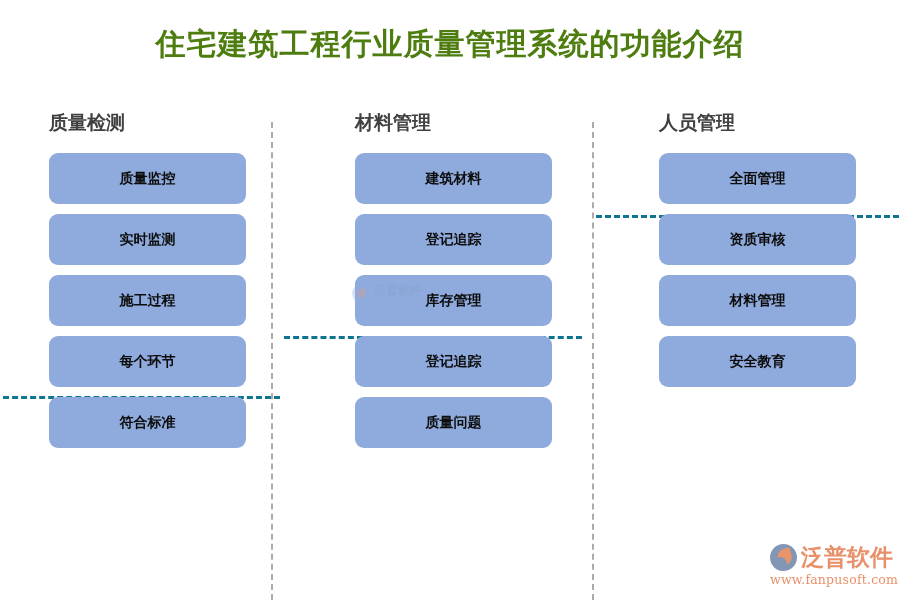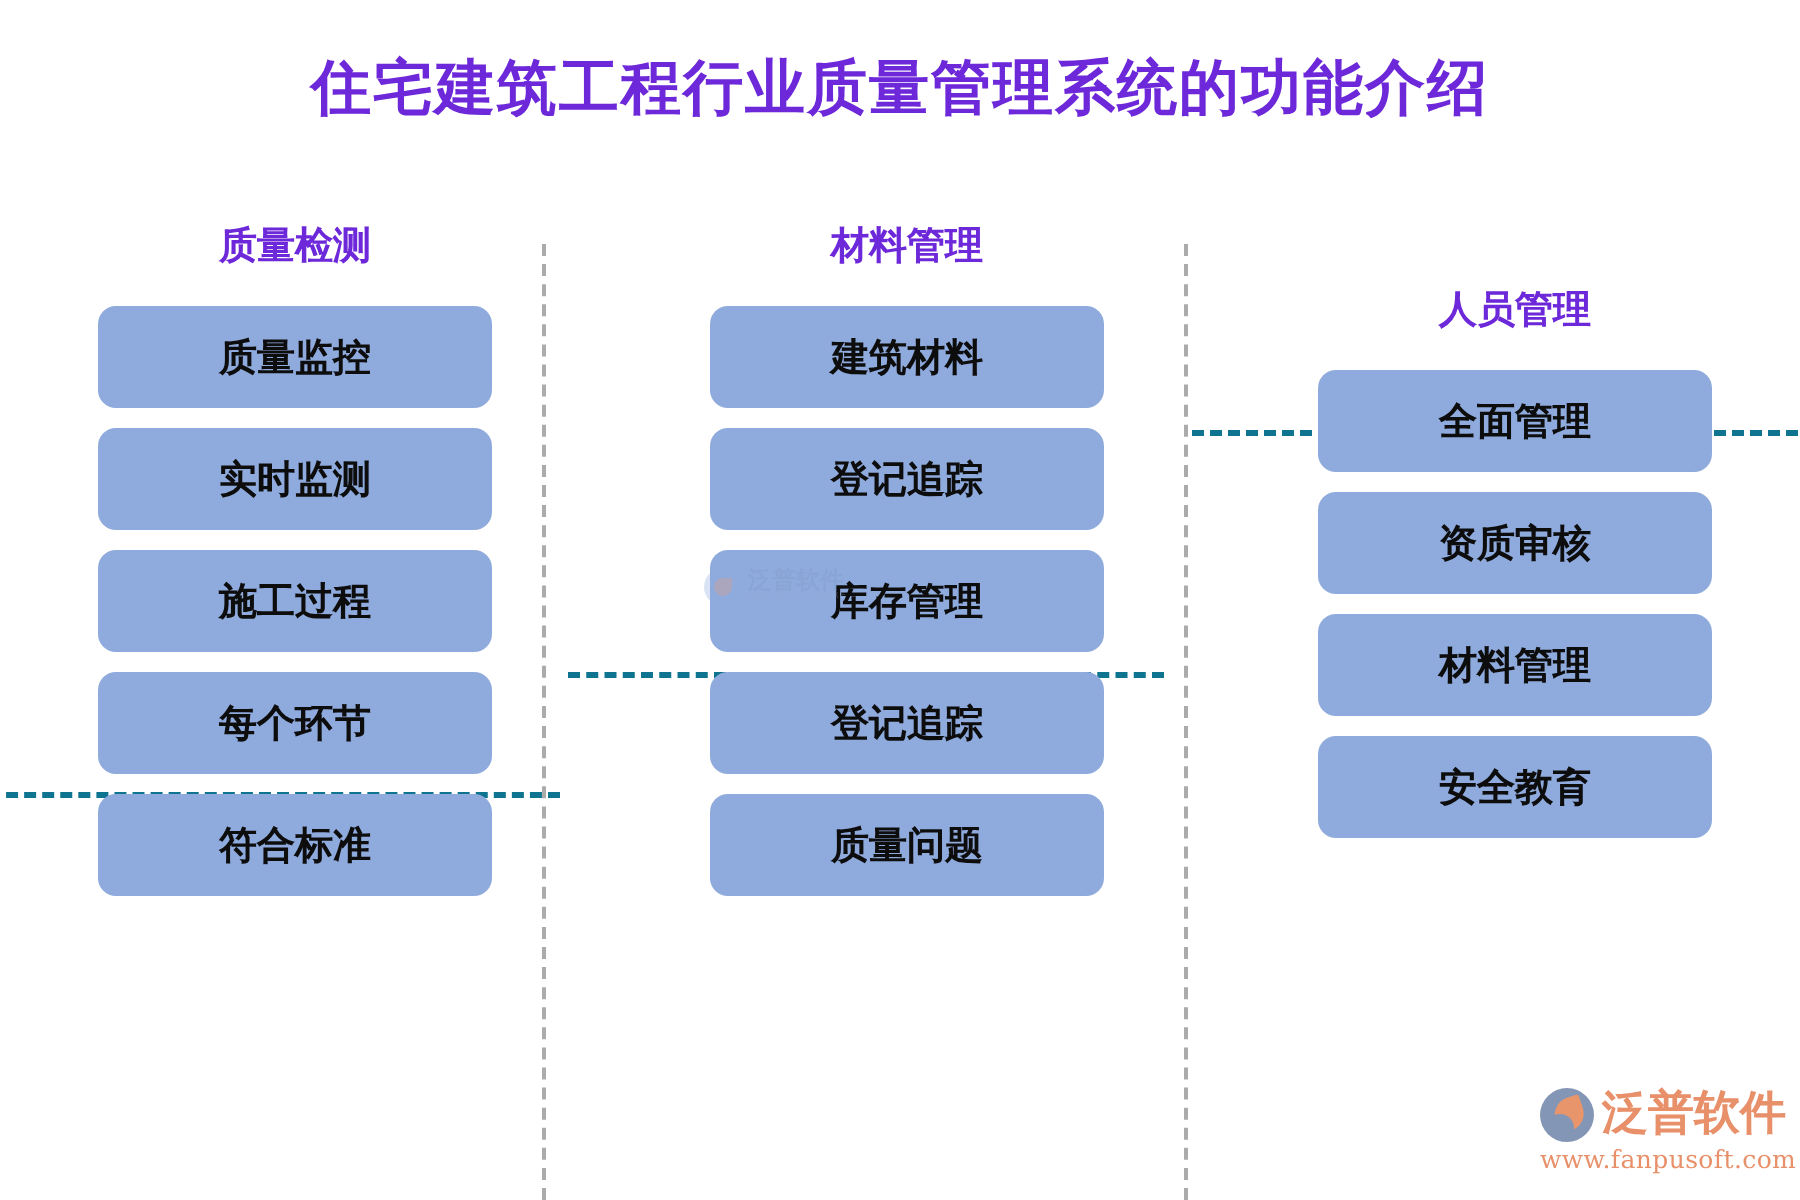--- a/index.html
+++ b/index.html
@@ -23,21 +23,21 @@
 
   
   #page-title {
     position: absolute;
     left: 0;
     top: 24px;
     width: 900px;
     text-align: center;
     font-size: 30px;
     font-weight: bold;
-    color: #6d28d9;
+    color: #4d7c0f;
     letter-spacing: 1px;
     font-family: "DejaVu Serif", "Liberation Serif", serif;
     white-space: nowrap;
   }
 
   
   .v-sep {
     position: absolute;
     top: 122px;
     height: 478px;
@@ -57,42 +57,42 @@
   #h-sep-col2 { left: 284px; top: 336px; width: 298px; }
   #h-sep-col3 { left: 596px; top: 215px; width: 312px; }
 
   
   .column {
     position: absolute;
     top: 110px;
   }
   #column-0 { left: 49px;  width: 197px; }
   #column-1 { left: 355px; width: 197px; }
-  #column-2 { left: 659px; width: 197px; margin-top: 32px; }
+  #column-2 { left: 659px; width: 197px; }
 
   .column-header {
-    text-align: center;
+    text-align: left;
     font-size: 19px;
     font-weight: bold;
-    color: #6d28d9;
+    color: #404040;
     font-family: "DejaVu Serif", "Liberation Serif", serif;
     margin-bottom: 17px;
     white-space: nowrap;
   }
 
   .node-box {
     position: relative;
     height: 51px;
     border-radius: 9px;
     background: #8FAADC;
     margin-bottom: 10px;
     display: flex;
     align-items: center;
     justify-content: center;
-    font-size: 19px;
+    font-size: 14px;
     font-weight: bold;
     color: #0d0d0d;
     font-family: "DejaVu Serif", "Liberation Serif", serif;
     white-space: nowrap;
     box-sizing: border-box;
   }
 
   
   #watermark-center {
     position: absolute;

